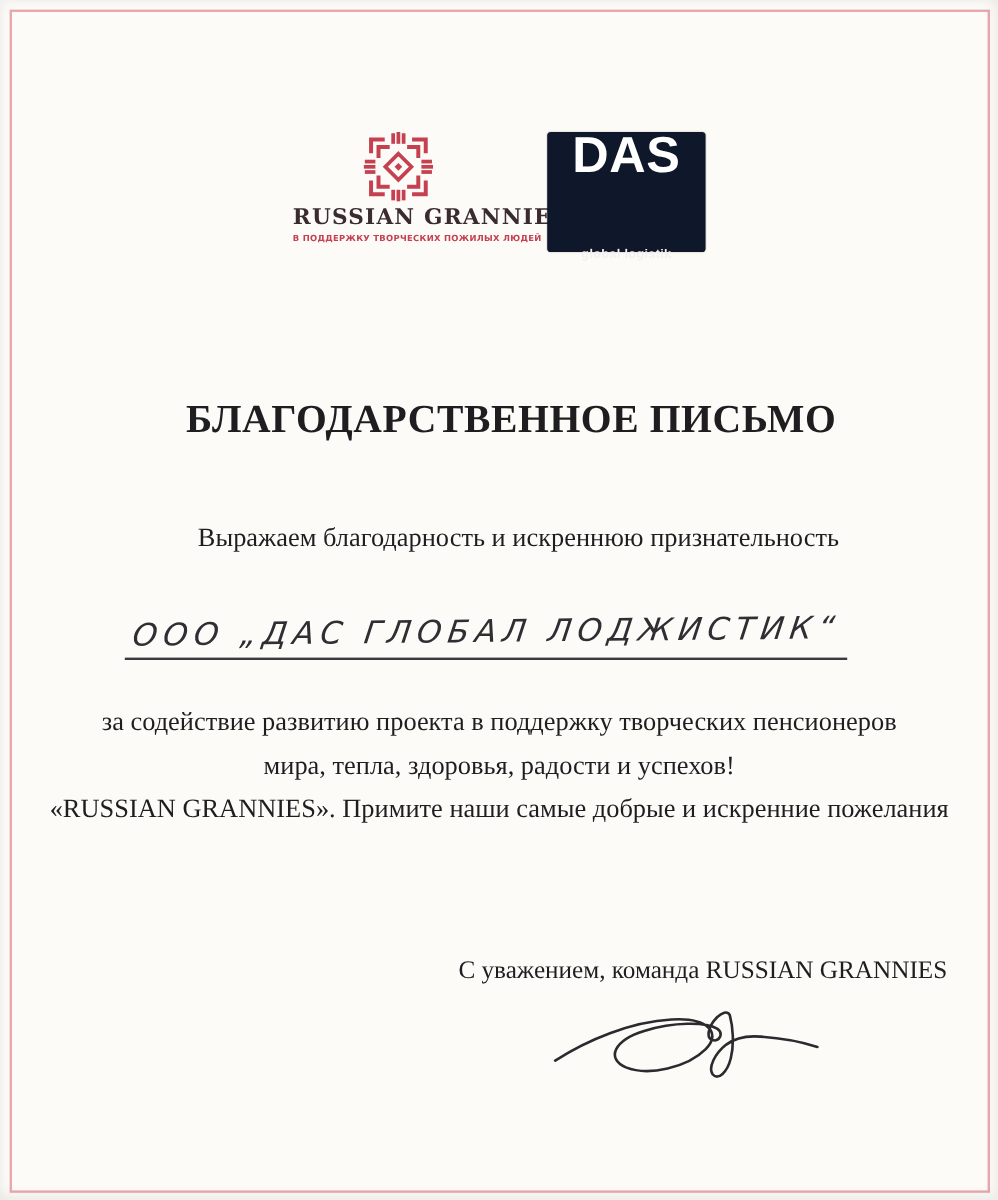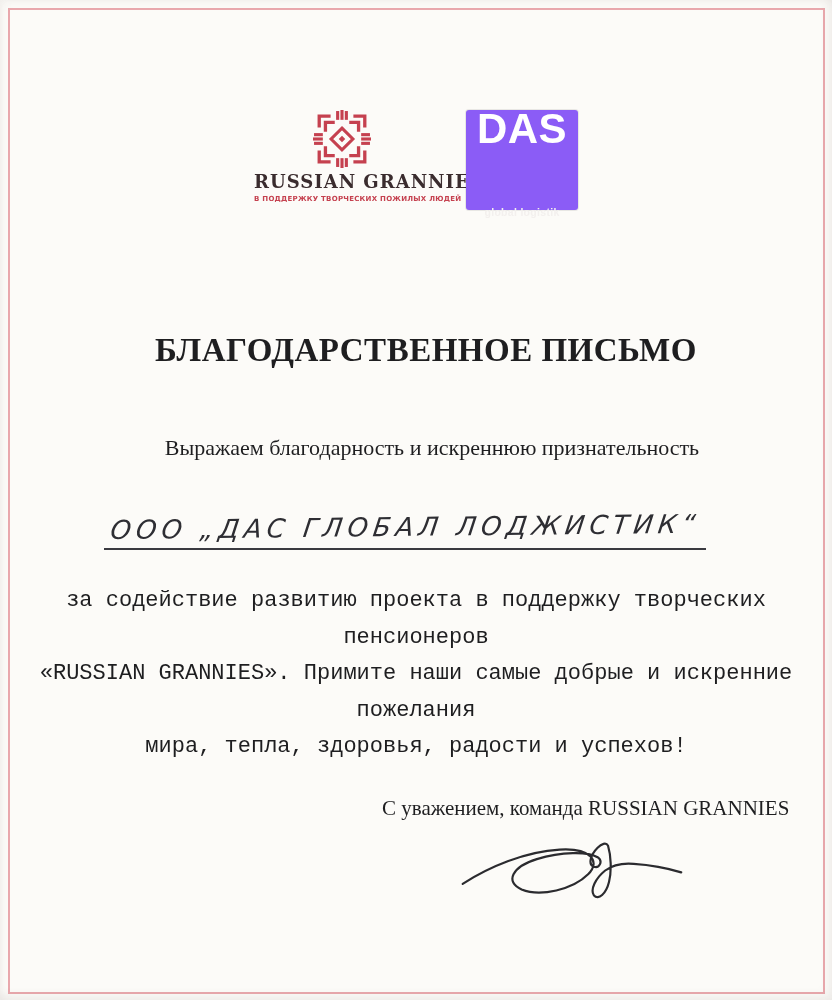--- a/index.html
+++ b/index.html
@@ -34,21 +34,21 @@
     font-family:"DejaVu Serif",serif;font-weight:bold;
     font-size:18px;letter-spacing:1px;color:#3a2c2e;
     margin-top:3px;white-space:nowrap;
   }
   .rg-tagline{
     font-family:"DejaVu Sans","Liberation Sans",sans-serif;font-weight:bold;
     font-size:7px;letter-spacing:0.25px;color:#c5414f;
     margin-top:3px;white-space:nowrap;
   }
   .das{
-    width:112px;height:100px;background:#8b5cf6;border-radius:3px;
+    width:132px;height:100px;background:#0f172a;border-radius:3px;
     display:flex;flex-direction:column;align-items:center;justify-content:center;
     box-shadow:0 0 0 1px rgba(0,0,0,0.08);
     gap:22px;
   }
   .das-name{
     font-family:"Liberation Sans","DejaVu Sans",sans-serif;font-weight:700;
     font-size:42px;line-height:1;color:#ffffff;letter-spacing:0.5px;margin-top:6px;
   }
   .das-line{width:66px;height:2px;background:#cbb9b4;margin:8px 0 4px;}
   .das-sub{
@@ -71,21 +71,21 @@
     padding-bottom:6px;box-sizing:border-box;
   }
   .handwriting{
     font-family:"DejaVu Sans","Liberation Sans",sans-serif;
     font-style:italic;font-size:26px;letter-spacing:5px;
     color:#2e2e33;white-space:nowrap;
     transform:skewX(-8deg) rotate(-0.6deg);
   }
   .bodytext{
     position:absolute;top:583px;left:38px;right:38px;
-    text-align:center;font-size:22px;line-height:36.5px;font-family:Liberation Mono, monospace;
+    text-align:center;font-size:22px;line-height:36.5px;
   }
   .closing{
     position:absolute;top:796px;left:382px;width:378px;text-align:center;
   }
   .closing-line{font-size:21px;white-space:nowrap;}
   .signature{display:block;margin:0 auto;margin-top:2px;}
   .signer{font-size:21px;margin-top:-4px;}
 </style>
 </head>
 <body>
@@ -123,22 +123,22 @@
   <h1 class="title">БЛАГОДАРСТВЕННОЕ ПИСЬМО</h1>
 
   <p class="intro">Выражаем благодарность и искреннюю признательность</p>
 
   <div class="recipient">
     <span class="handwriting">ООО „ДАС ГЛОБАЛ ЛОДЖИСТИК“</span>
   </div>
 
   <div class="bodytext">
     <div>за содействие развитию проекта в поддержку творческих пенсионеров</div>
+    <div>мира, тепла, здоровья, радости и успехов!</div>
     <div>«RUSSIAN GRANNIES». Примите наши самые добрые и искренние пожелания</div>
-    <div>мира, тепла, здоровья, радости и успехов!</div>
   </div>
 
   <div class="closing">
     <div class="closing-line">С уважением, команда RUSSIAN GRANNIES</div>
     <svg class="signature" width="232" height="76" viewBox="0 0 240 80" aria-hidden="true">
       <path d="M6 64
                C34 46, 72 30, 108 28
                C140 26, 152 40, 138 54
                C122 70, 88 78, 68 70
                C50 62, 58 46, 84 38

